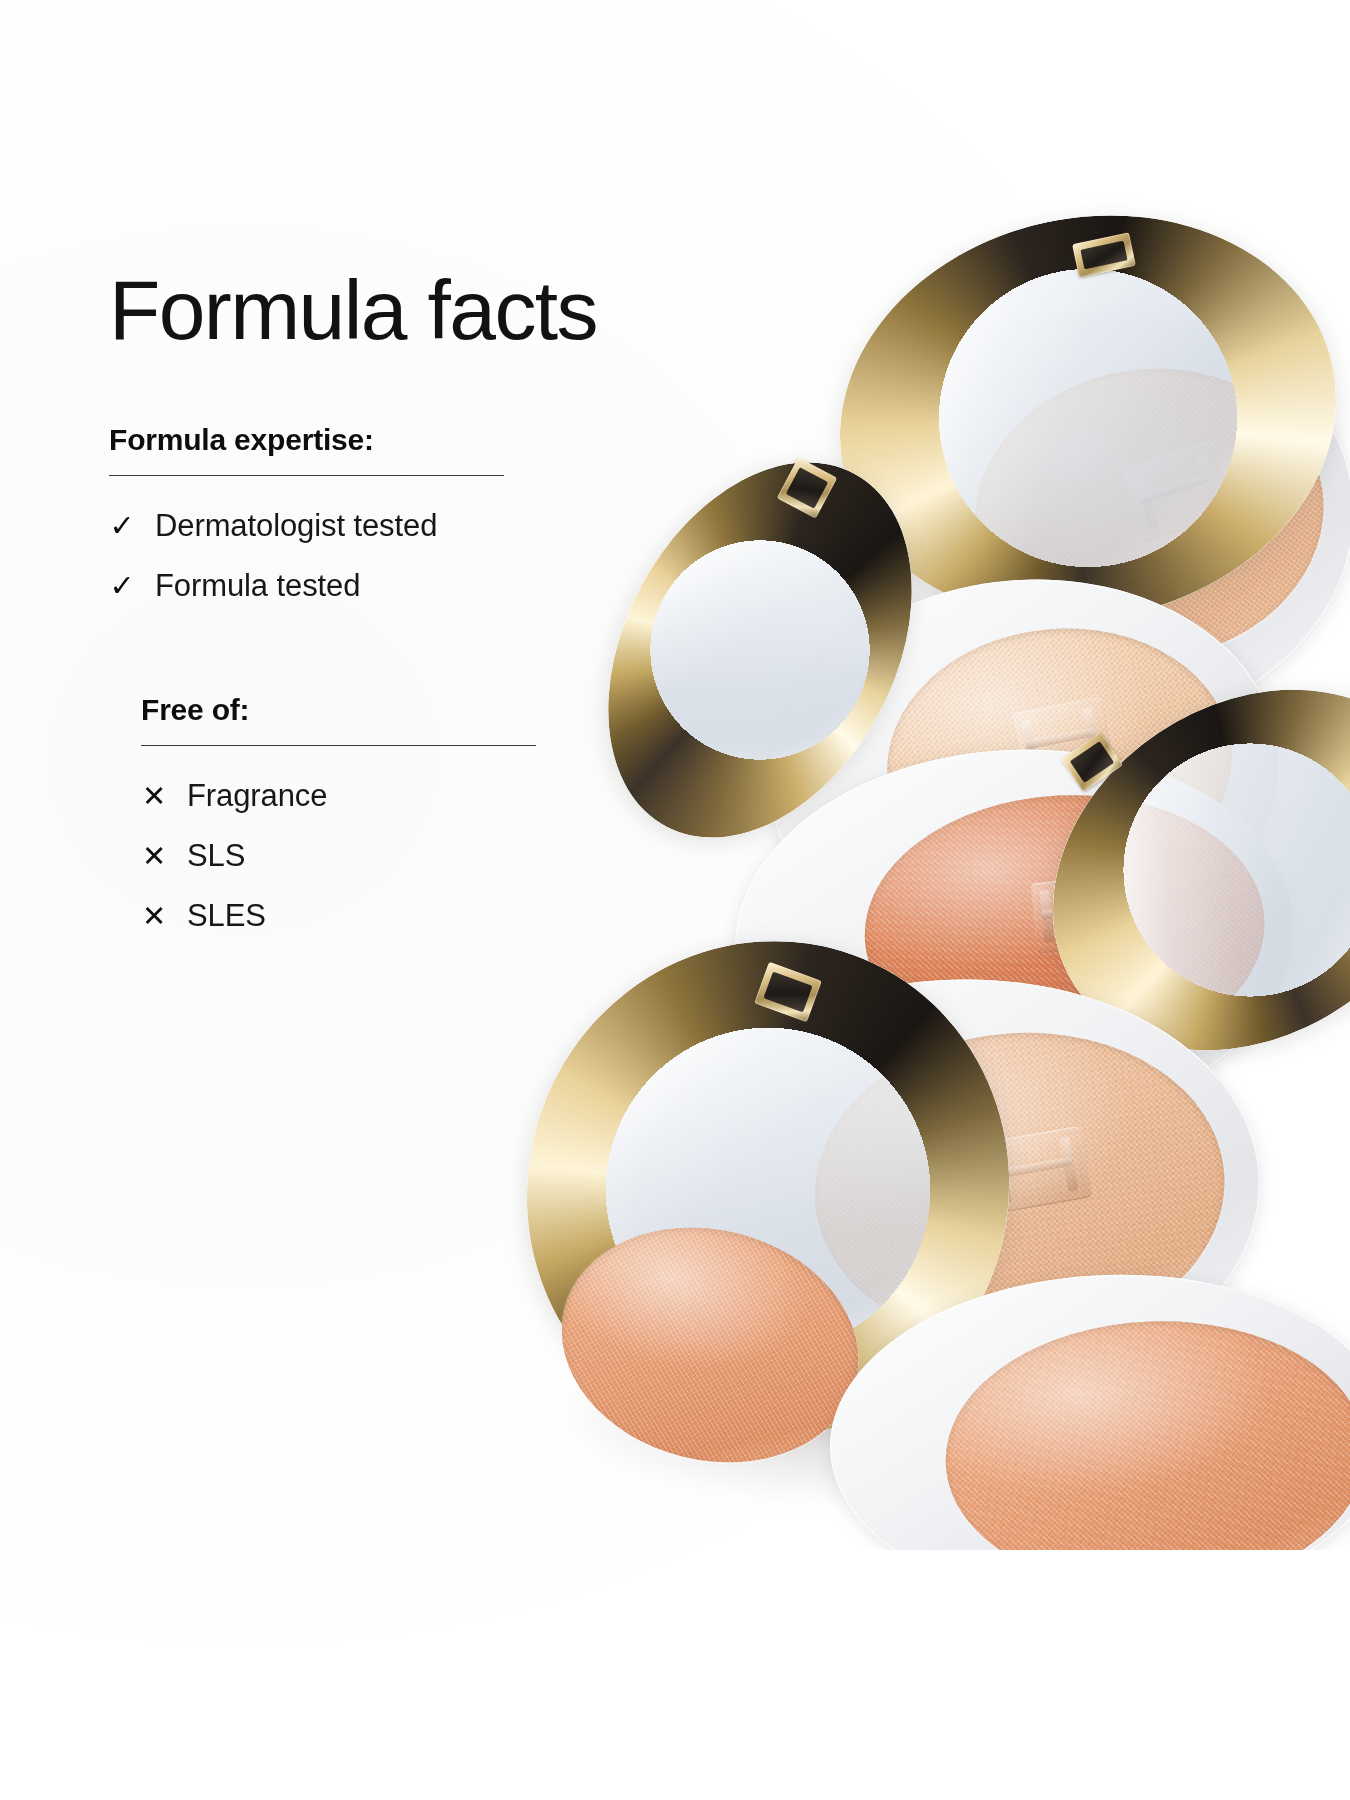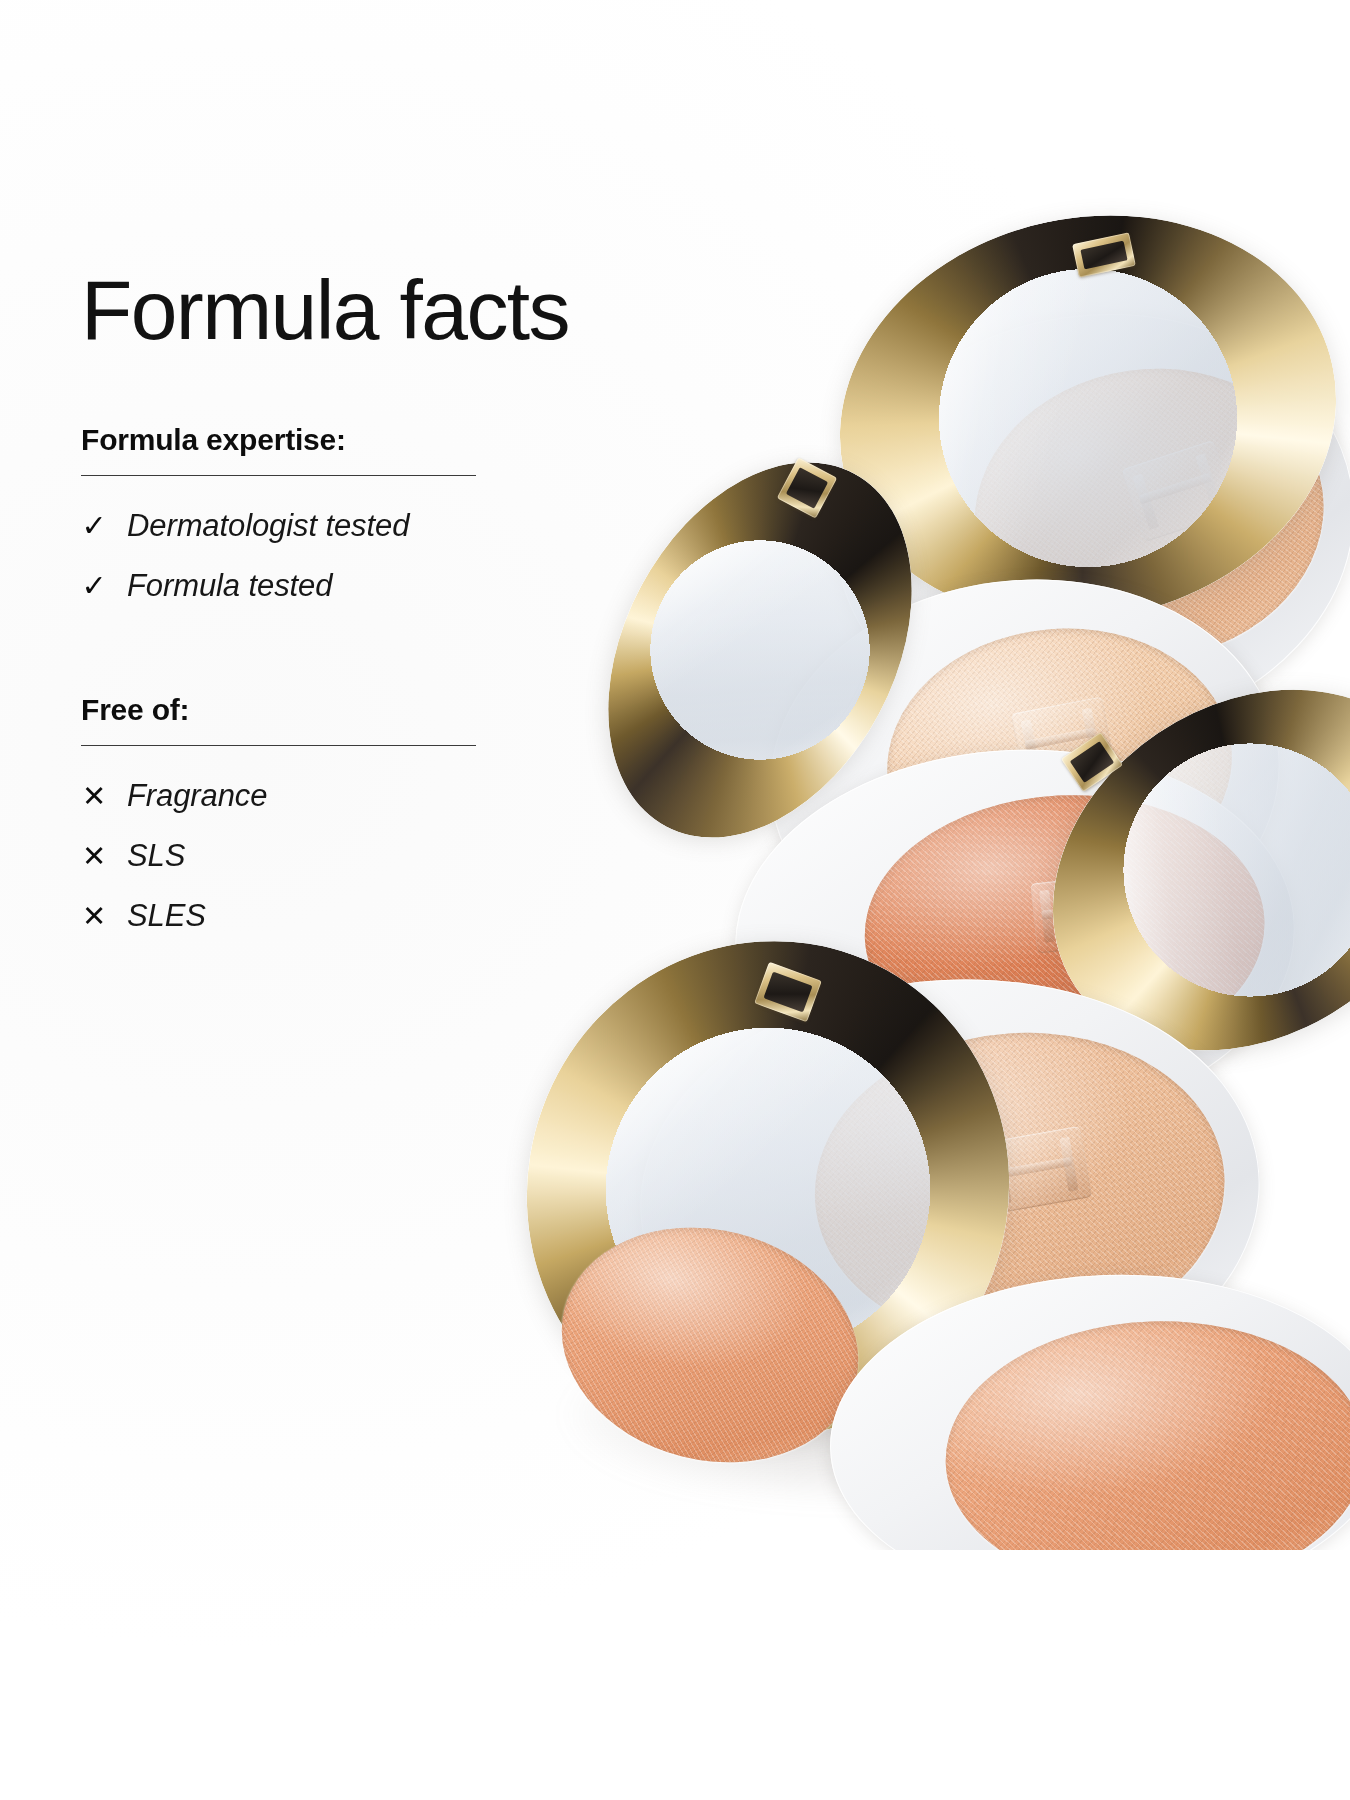--- a/index.html
+++ b/index.html
@@ -31,38 +31,38 @@
     inset: 0;
     background:
       radial-gradient(120% 80% at 18% 42%, #fafafa 0%, #ffffff 62%),
       linear-gradient(180deg, #ffffff 0%, #fcfcfc 55%, #ffffff 100%);
     pointer-events: none;
   }
 
   
   .text-panel {
     position: absolute;
-    left: 81px;
+    left: 109px;
     top: 268px;
     width: 560px;
     z-index: 40;
   }
 
   .page-title {
     font-size: 84px;
     line-height: 1.0;
     font-weight: 300;
     letter-spacing: -1.6px;
     color: #121212;
     white-space: nowrap;
   }
 
   .section { margin-top: 0; }
   .section-clinical { margin-top: 70px; }
-  .section-freeof   { margin-top: 84px; }
+  .section-freeof   { margin-top: 84px; margin-left: 32px; }
 
   .section-heading {
     font-size: 30px;
     font-weight: 700;
     letter-spacing: -0.2px;
     color: #0d0d0d;
     line-height: 1.2;
   }
 
   .section-rule {
@@ -94,21 +94,21 @@
   .fact-mark {
     flex: 0 0 auto;
     width: 26px;
     text-align: center;
     color: #0d0d0d;
     line-height: 1;
   }
   .mark-check { font-size: 30px; font-weight: 400; }
   .mark-cross { font-size: 29px; font-weight: 600; }
 
-  .fact-label { flex: 1 1 auto; font-style: italic; }
+  .fact-label { flex: 1 1 auto; }
 
   
   .product-stage {
     position: absolute;
     left: 440px;
     top: 150px;
     width: 910px;
     height: 1400px;
     z-index: 10;
   }

